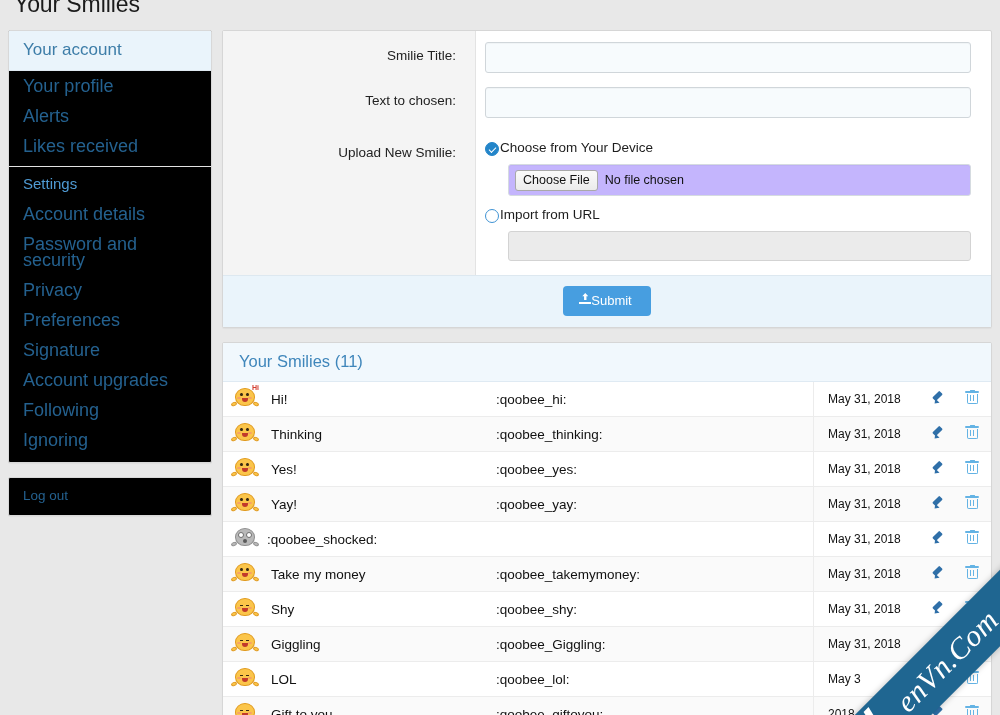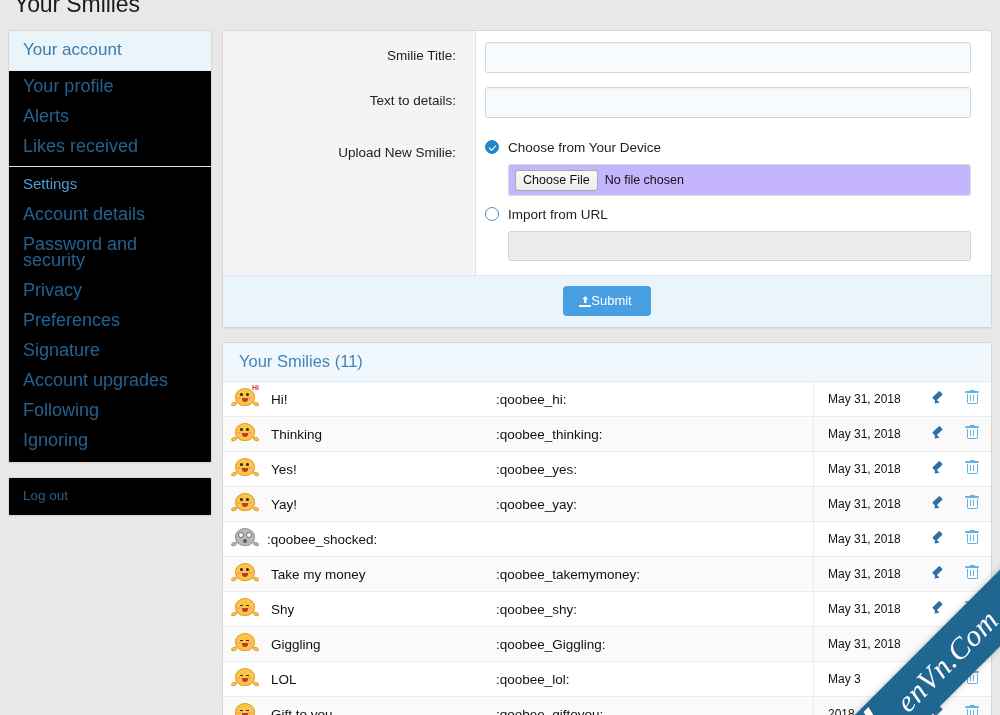--- a/index.html
+++ b/index.html
@@ -138,22 +138,22 @@
     box-shadow: inset 0 1px 1px rgba(0,0,0,0.03);
   }
   .form-row.r1 { min-height: 45px; }
   .form-row.r2 { min-height: 47px; }
   .form-row.r3 { min-height: 110px; }
   .form-row.r3 .form-label { padding-top: 21px; }
   .form-row.r3 .form-field { padding-top: 17px; padding-bottom: 14px; }
 
   .radio-line {
     display: flex;
-    align-items: flex-start;
-    gap: 9px;
+    align-items: flex-end;
+    gap: 1px;
     margin-bottom: 8px;
   }
   .radio-line .rl-label {
     font-size: 13.5px;
     color: #1d1d1d;
     line-height: 16px;
   }
   .radio {
     width: 14px;
     height: 14px;
@@ -224,21 +224,21 @@
   }
 
   .submit-bar {
     background: #eaf4fb;
     border-top: 1px solid #dde8f0;
     text-align: center;
     padding: 10px 0 11px 0;
   }
   .submit-btn {
     display: inline-flex;
-    align-items: flex-end;
+    align-items: flex-start;
     gap: 0;
     background: #479ee0;
     border: none;
     border-radius: 4px;
     color: #ffffff;
     font-family: "Liberation Sans", sans-serif;
     font-size: 13px;
     padding: 7px 19px 8px 16px;
     cursor: pointer;
   }
@@ -552,21 +552,21 @@
       <div class="form-body">
 
         <div class="form-row r1">
           <div class="form-label">Smilie Title:</div>
           <div class="form-field">
             <input class="txt-input" type="text" value="" style="">
           </div>
         </div>
 
         <div class="form-row r2">
-          <div class="form-label">Text to details:</div>
+          <div class="form-label">Text to chosen:</div>
           <div class="form-field">
             <input class="txt-input" type="text" value="" style="">
           </div>
         </div>
 
         <div class="form-row r3">
           <div class="form-label">Upload New Smilie:</div>
           <div class="form-field">
 
             <div class="radio-line">

